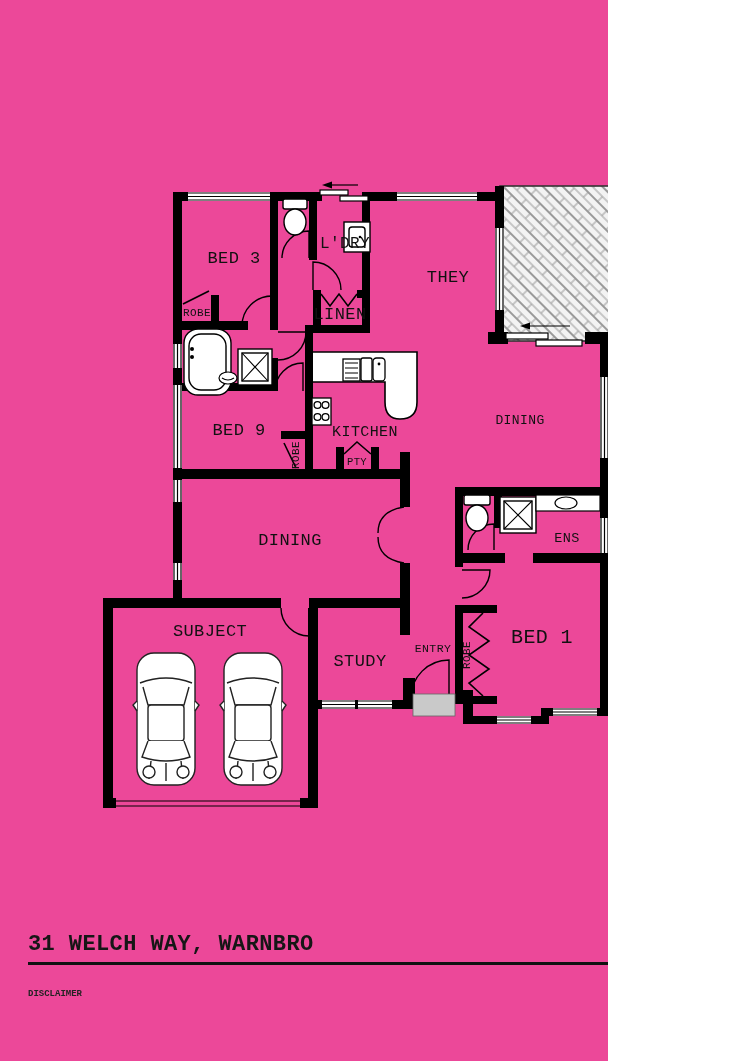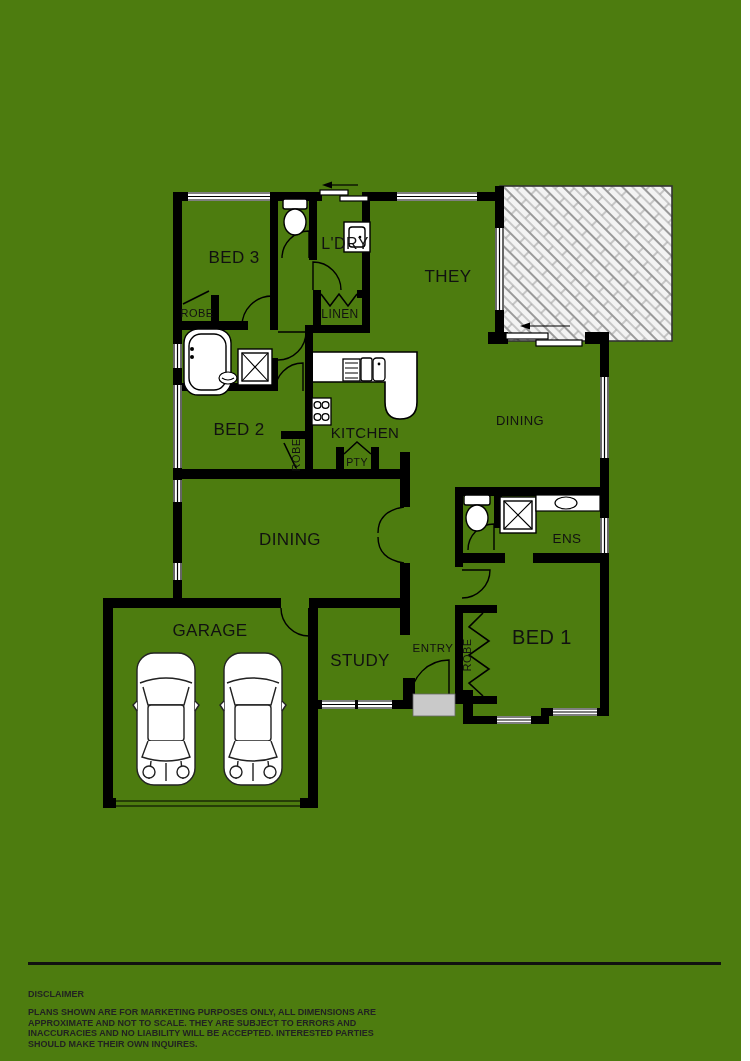--- a/index.html
+++ b/index.html
@@ -1,17 +1,17 @@
 <!DOCTYPE html>
 <html><head>
 <meta charset="utf-8">
 <style>
   html,body{margin:0;padding:0;background:#ffffff;}
-  .stage{position:relative;width:741px;height:1061px;background:#4d7c0f;overflow:hidden;
-         font-family:Liberation Sans, sans-serif;}
+  .stage{position:relative;width:608px;height:1061px;background:#ec4899;overflow:hidden;
+         font-family:Liberation Mono, monospace;}
   .plan-svg{position:absolute;left:0;top:0;width:750px;height:1061px;}
   .rlabel{position:absolute;transform:translate(-50%,-50%);color:#111;white-space:nowrap;
           letter-spacing:0.4px;font-weight:400;}
   .rlabel.vert{transform:translate(-50%,-50%) rotate(-90deg);}
   .addr{position:absolute;left:28px;top:932px;font-size:22px;font-weight:700;color:#161616;
         letter-spacing:0.4px;}
   .addr-rule{position:absolute;left:28px;top:962px;width:693px;height:3px;background:#111;}
   .disclaimer-h{position:absolute;left:28px;top:989px;font-size:9px;font-weight:700;color:#222;text-align:right;}
   .disclaimer-t{position:absolute;left:28px;top:1007px;width:368px;font-size:9px;font-weight:700;
         color:#222;line-height:1.18;}
@@ -257,32 +257,32 @@
     <use href="#car" x="137" y="653"></use>
   </g>
   <g>
     <use href="#car" x="224" y="653"></use>
   </g>
 </svg>
 
 <div class="rlabel" style="left:234px;top:258px;font-size:17px">BED 3</div>
 <div class="rlabel" style="left:197px;top:313px;font-size:11px">ROBE</div>
 <div class="rlabel" style="left:345px;top:244px;font-size:16px">L'DRY</div>
-<div class="rlabel" style="left:340px;top:314px;font-size:12px">LINEN</div>
+<div class="rlabel" style="left:340px;top:314px;font-size:17px">LINEN</div>
 <div class="rlabel" style="left:448px;top:277px;font-size:17px">THEY</div>
-<div class="rlabel" style="left:239px;top:430px;font-size:17px">BED 2</div>
+<div class="rlabel" style="left:239px;top:430px;font-size:17px">BED 9</div>
 <div class="rlabel vert" style="left:296px;top:455px;font-size:11px">ROBE</div>
 <div class="rlabel" style="left:365px;top:432px;font-size:15px">KITCHEN</div>
 <div class="rlabel" style="left:357px;top:462px;font-size:10.5px">PTY</div>
 <div class="rlabel" style="left:520px;top:420px;font-size:13px">DINING</div>
 <div class="rlabel" style="left:290px;top:540px;font-size:17px">DINING</div>
 <div class="rlabel" style="left:567px;top:538px;font-size:13.5px">ENS</div>
-<div class="rlabel" style="left:210px;top:631px;font-size:17px">GARAGE</div>
+<div class="rlabel" style="left:210px;top:631px;font-size:17px">SUBJECT</div>
 <div class="rlabel" style="left:360px;top:661px;font-size:17px">STUDY</div>
 <div class="rlabel" style="left:433px;top:648px;font-size:11.5px">ENTRY</div>
 <div class="rlabel vert" style="left:467px;top:655px;font-size:11px">ROBE</div>
 <div class="rlabel" style="left:542px;top:637px;font-size:20px">BED 1</div>
 
+<div class="addr">31 WELCH WAY, WARNBRO</div>
 <div class="addr-rule"></div>
 <div class="disclaimer-h">DISCLAIMER</div>
-<div class="disclaimer-t">PLANS SHOWN ARE FOR MARKETING PURPOSES ONLY, ALL DIMENSIONS ARE APPROXIMATE AND NOT TO SCALE. THEY ARE SUBJECT TO ERRORS AND INACCURACIES AND NO LIABILITY WILL BE ACCEPTED. INTERESTED PARTIES SHOULD MAKE THEIR OWN INQUIRES.</div>
 
 </div>
 
 </body></html>

